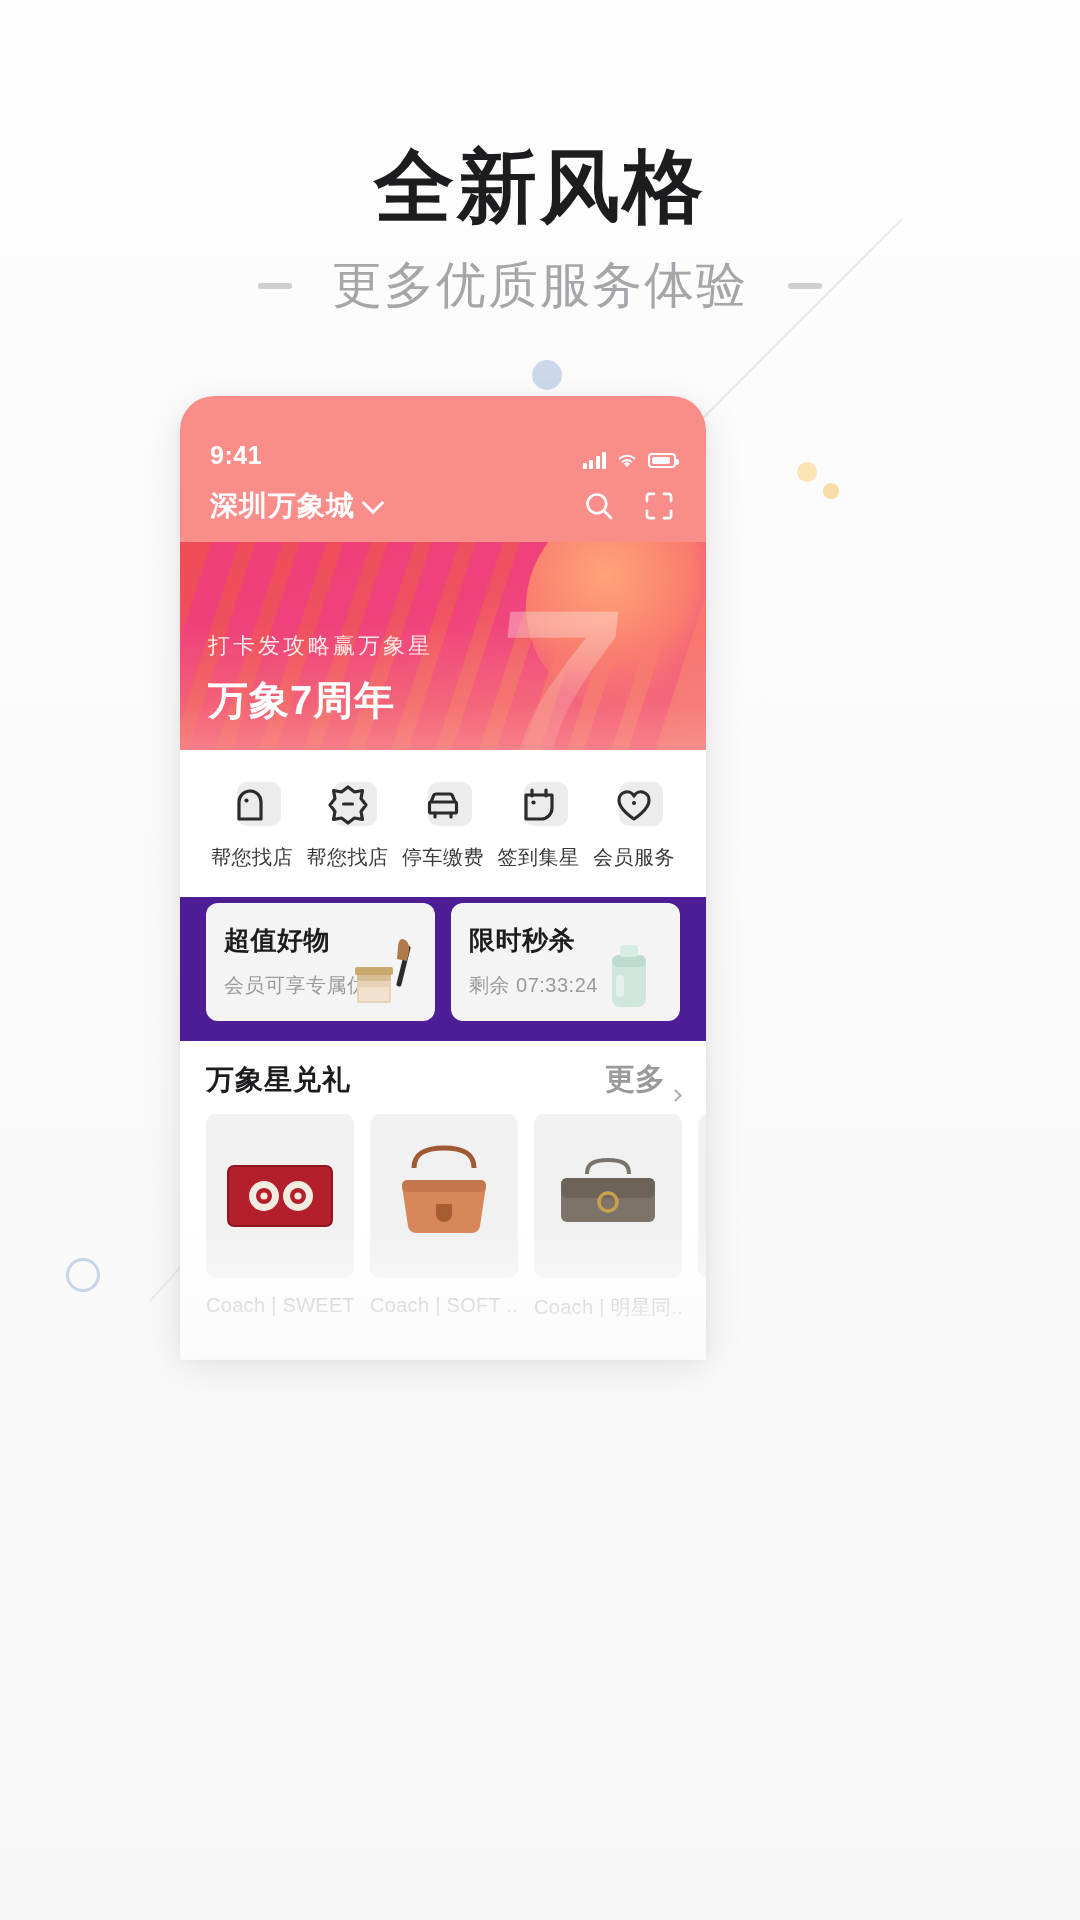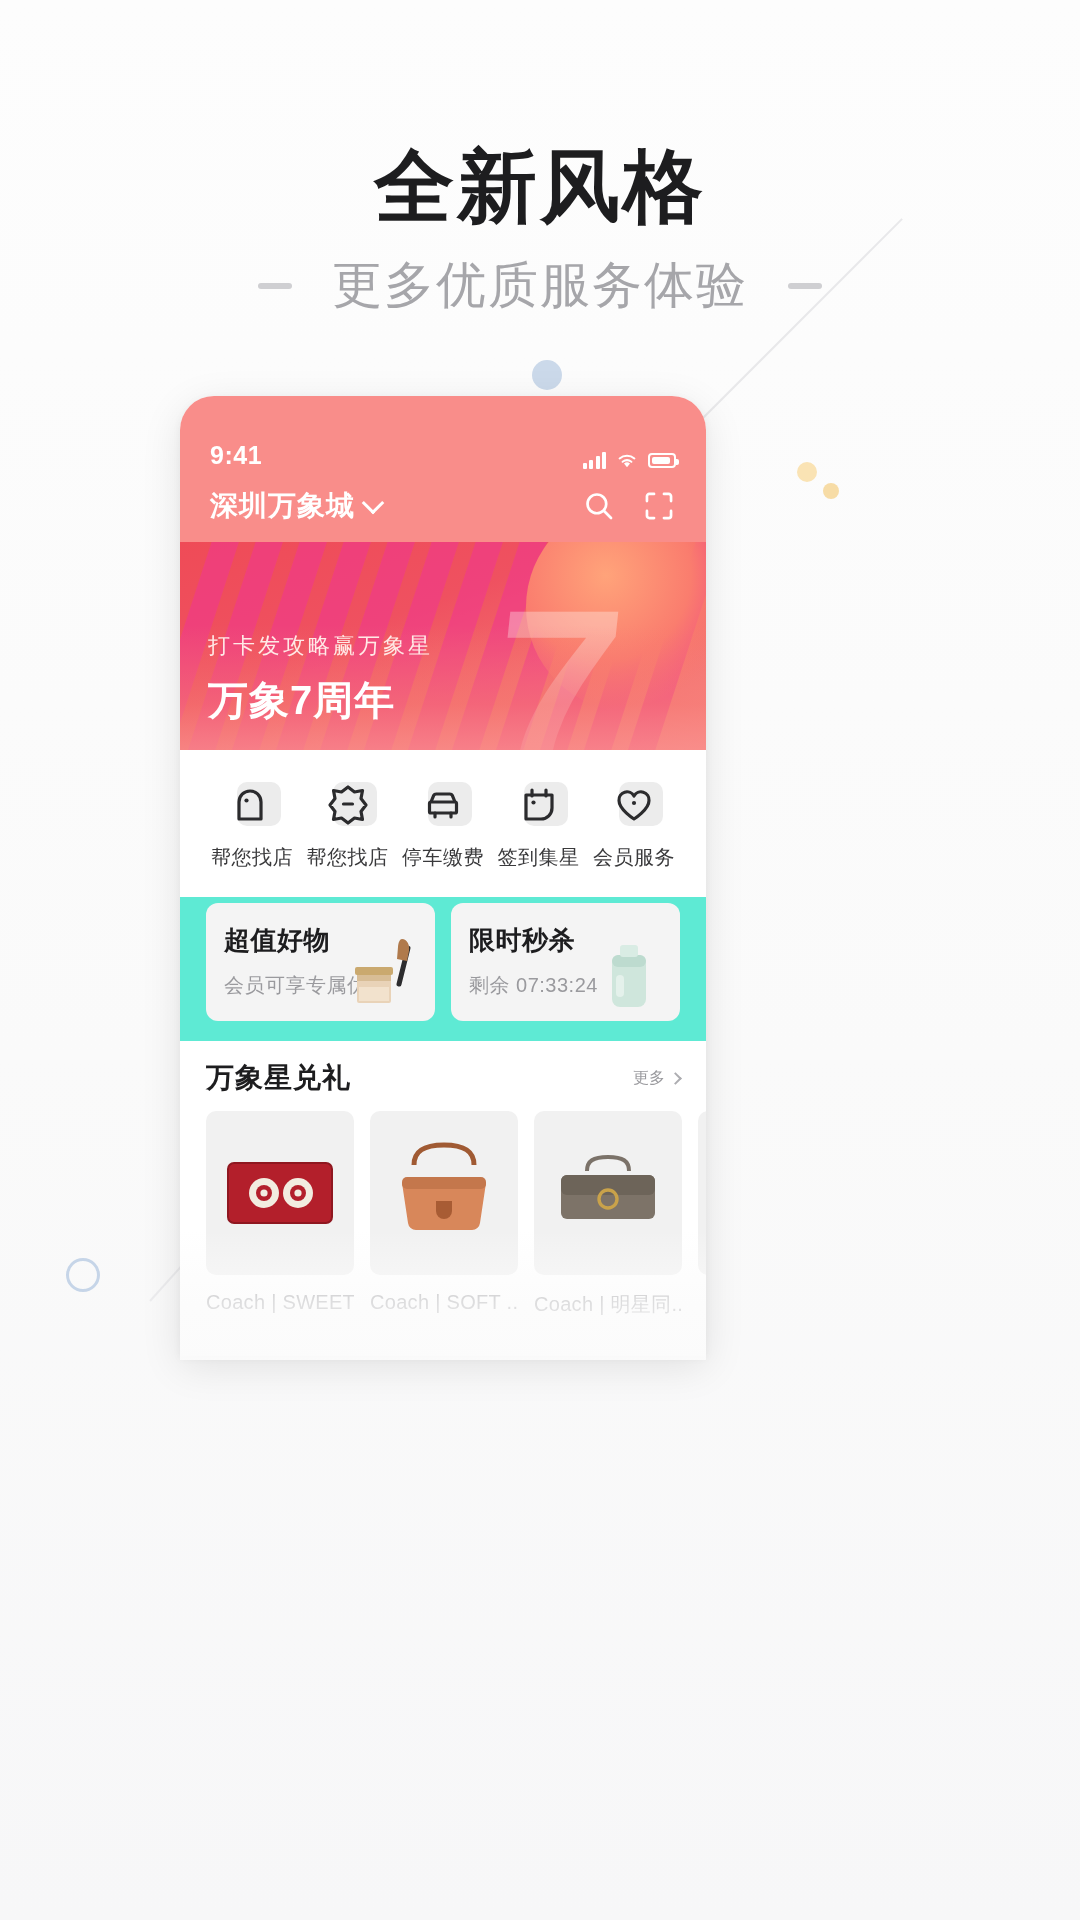--- a/index.html
+++ b/index.html
@@ -146,36 +146,36 @@
   .qa { width: 92px; display:flex; flex-direction:column; align-items:center; gap: 14px; }
   .qa-ico { position: relative; width: 52px; height: 52px; }
   .qa-shadow {
     position:absolute; right:-3px; top:4px; width:44px; height:44px;
     background:#ececec; border-radius: 10px; z-index:0;
   }
   .qa-ico svg { position: relative; z-index: 1; }
   .qa-label { font-size: 20px; color:#3a3a3c; letter-spacing: .5px; white-space: nowrap; }
 
   
-  .promos { display:flex; gap: 16px; padding: 6px 26px 20px 26px; background:#5eead4; }
+  .promos { display:flex; gap: 16px; padding: 6px 26px 20px 26px; background:#4c1d95; }
   .promo {
     flex: 1; height: 118px; background:#f4f4f4; border-radius: 12px;
     padding: 20px 18px; position: relative; overflow: hidden;
   }
   .promo-t { font-size: 26px; font-weight: 700; color:#1d1d1f; letter-spacing:.5px; }
   .promo-s { font-size: 20px; color:#9a9a9e; margin-top: 14px; letter-spacing:.5px; }
   .promo-art { position:absolute; right: 12px; bottom: 6px; width: 78px; height: 84px; }
 
   
   .sec-head {
     display:flex; align-items:center; justify-content: space-between;
     padding: 18px 26px 14px 26px; background:#fff;
   }
   .sec-title { font-size: 28px; font-weight: 700; color:#1d1d1f; letter-spacing:1px; }
-  .sec-more { font-size: 16px; color:#9a9a9e; display:flex; align-items:center; gap:6px; }
+  .sec-more { font-size: 30px; color:#9a9a9e; display:flex; align-items:flex-end; gap:6px;font-weight:bold; }
   .more-chev { width: 9px; height: 9px; border-right:2px solid #adadb1; border-top:2px solid #adadb1; transform: rotate(45deg); }
 
   .prod-row { display:flex; gap: 16px; padding: 0 0 0 26px; background:#fff; }
   .prod { width: 148px; flex: 0 0 148px; }
   .prod-img {
     width: 148px; height: 164px; background:#f1f1f1; border-radius: 10px;
     display:flex; align-items:center; justify-content:center; overflow:hidden;
   }
   .prod-name { font-size: 20px; color:#8e8e92; margin-top: 16px; letter-spacing:.3px;
                white-space: nowrap; overflow: hidden; }

